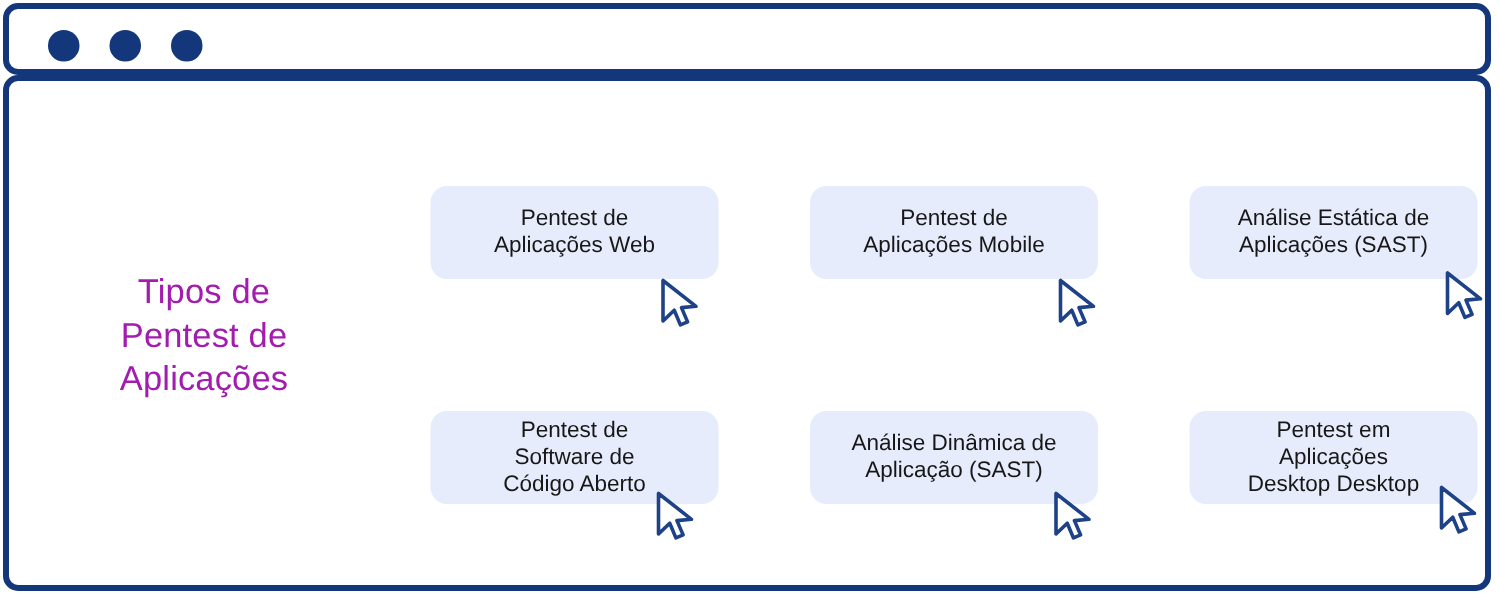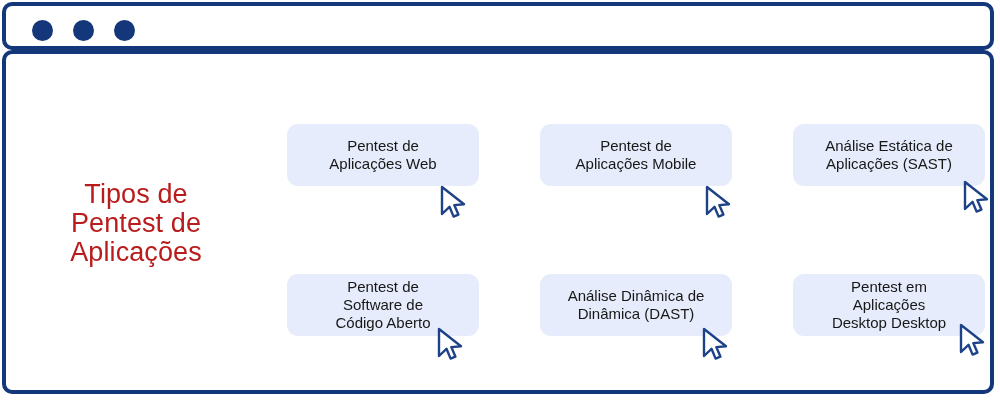--- a/index.html
+++ b/index.html
@@ -71,23 +71,23 @@
     overflow: hidden;
   }
 
   
   .page-title {
     position: absolute;
     left: 10px;
     top: 126px;
     width: 240px;
     text-align: center;
-    font-size: 27px;
+    font-size: 23px;
     line-height: 29px;
-    color: #b91c1c;
+    color: #a21caf;
     letter-spacing: 0.1px;
     white-space: pre-line;
   }
 
   
   .card {
     position: absolute;
     box-sizing: border-box;
     background: #e6ecfb;
     border-radius: 11px;
@@ -143,21 +143,21 @@
           <div class="card card-col-0 card-row-0">Pentest de
 Aplicações Web</div>
           <div class="card card-col-1 card-row-0">Pentest de
 Aplicações Mobile</div>
           <div class="card card-col-2 card-row-0">Análise Estática de
 Aplicações (SAST)</div>
           <div class="card card-col-0 card-row-1">Pentest de
 Software de
 Código Aberto</div>
           <div class="card card-col-1 card-row-1">Análise Dinâmica de
-Dinâmica (DAST)</div>
+Aplicação (SAST)</div>
           <div class="card card-col-2 card-row-1">Pentest em
 Aplicações
 Desktop Desktop</div>
         </div>
       <div id="cursors-layer">
           <div class="cursor" style="left: 432px; top: 130px;">
   <svg viewBox="0 0 32 40" xmlns="http://www.w3.org/2000/svg">
     <path d="M4 3 L4 30 L11.5 22.8 L15.6 32.6 L20.4 30.6 L16.3 21.1 L26 20.2 Z" fill="#ffffff" stroke="#1e4288" stroke-width="2.4" stroke-linejoin="round" stroke-linecap="round"></path>
   </svg>
 </div>

